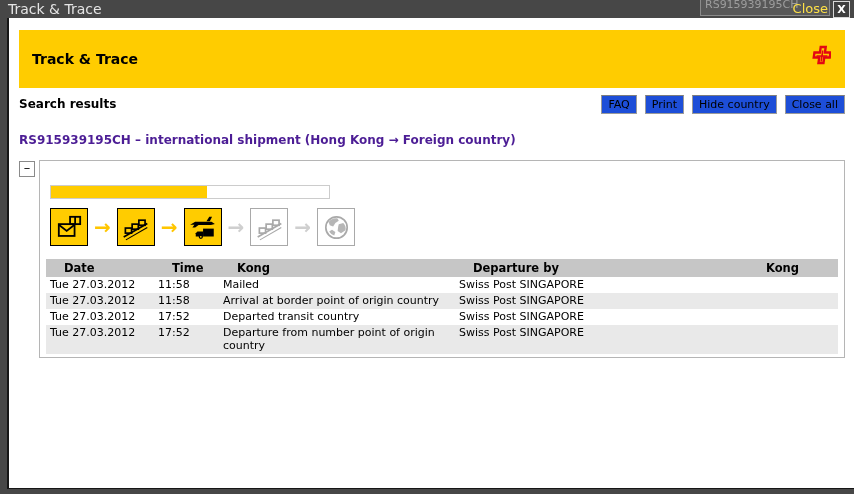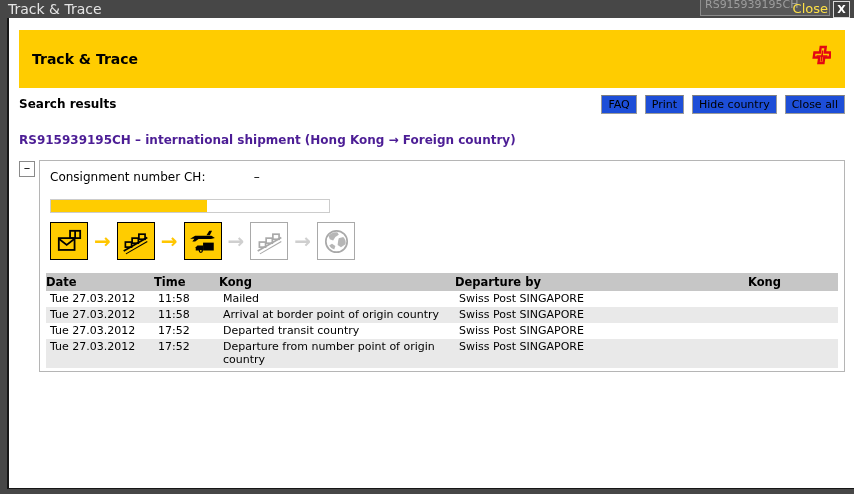--- a/index.html
+++ b/index.html
@@ -67,21 +67,21 @@
   .tl-arrow{font-size:20px;font-weight:bold;margin:0 6px;line-height:36px}
   .tl-arrow.on{color:#FFC600}
   .tl-arrow.off{color:#cfcfcf}
   
   .events-table{
     margin:13px 2px 0 2px;width:calc(100% - 4px);
     border-collapse:collapse;table-layout:fixed;font-size:11px;color:#000;
   }
   .events-table th{
     background:var(--table-header-bg,#C6C6C6);text-align:left;
-    font-size:11.5px;font-weight:bold;padding:2px 0;
+    font-size:11.5px;font-weight:bold;padding:2px 18px;
   }
   .events-table td{padding:1px 4px 2px 4px;vertical-align:top}
   .events-table tr.alt td{background:var(--row-alt-bg,#E9E9E9)}
   .col-date{width:108px}.col-time{width:65px}.col-event{width:236px}.col-proc{width:293px}
 </style>
 </head>
 <body>
 
 <div class="topbar">
   <span class="topbar-title">Track &amp; Trace</span>
@@ -111,24 +111,20 @@
     <button class="ybtn">Print</button>
     <button class="ybtn">Hide country</button>
     <button class="ybtn">Close all</button>
   </div>
 
   <div class="headline">RS915939195CH – international shipment (Hong Kong → Foreign country)</div>
 
   <div class="consign-row">
     <div class="collapse-btn">–</div>
     <div class="consign-box">
-      <div class="consign-line">
-        <span class="consign-label">Consignment number CH:</span>
-        <span>–</span>
-      </div>
 
       <div class="progress">
         <div class="progress-fill" style="width: 56%;"></div>
       </div>
 
       <div class="timeline">
           <span class="tl-step active">
             <svg width="27" height="27" viewBox="0 0 24 24">
               <g fill="none" stroke="currentColor" stroke-width="1.6">
                 <rect x="2.5" y="9" width="14" height="10.5"></rect>

